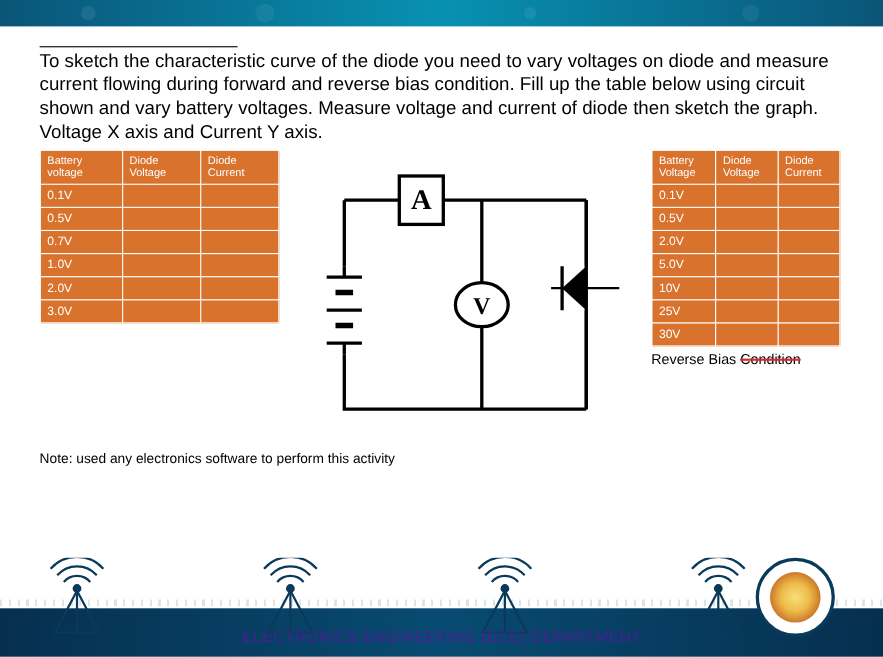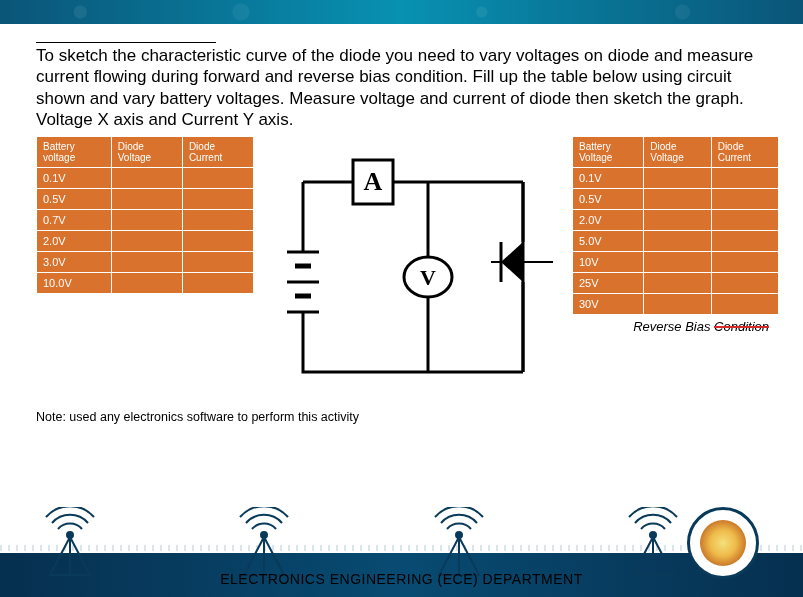--- a/index.html
+++ b/index.html
@@ -24,39 +24,39 @@
   position: absolute;
   inset: 0;
   background-image:
     radial-gradient(circle at 10% 50%, rgba(255,255,255,0.08) 6px, transparent 7px),
     radial-gradient(circle at 30% 50%, rgba(255,255,255,0.06) 8px, transparent 9px),
     radial-gradient(circle at 60% 50%, rgba(255,255,255,0.07) 5px, transparent 6px),
     radial-gradient(circle at 85% 50%, rgba(255,255,255,0.06) 7px, transparent 8px);
 }
 
 .content {
-  padding: 18px 24px 0 36px;
+  padding: 18px 39px 0 36px;
   position: relative;
 }
 
 .instruction-line {
   width: 180px;
   border-bottom: 1px solid #000;
   margin-bottom: 2px;
 }
 
 .instructions {
   font-size: 17px;
   line-height: 1.25;
   color: #000;
 }
 
 .layout {
   display: flex;
-  gap: 14px;
+  gap: 24px;
   margin-top: 6px;
   align-items: flex-start;
 }
 
 table.data {
   border-collapse: collapse;
   font-size: 11px;
   color: #fff;
 }
 table.data th, table.data td {
@@ -82,21 +82,21 @@
   width: 280px;
   height: 260px;
   margin-top: 6px;
 }
 
 .caption {
   font-size: 13px;
   margin-top: 4px;
 }
 .left-caption { margin-left: 30px; }
-.right-caption { text-align: right; padding-right: 10px; font-style: italic; }
+.right-caption { text-align: left; padding-right: 10px; }
 .right-caption .strike {
   text-decoration: line-through;
   text-decoration-color: #d62b2b;
   text-decoration-thickness: 2px;
 }
 
 .note {
   font-size: 12.5px;
   margin-top: 8px;
 }
@@ -141,21 +141,21 @@
   width: 46px;
   height: 46px;
   border-radius: 50%;
   background: radial-gradient(circle, #f5e07a 0%, #eeba4a 40%, #cc7a2a 70%, #8a4a1a 100%);
 }
 .footer-text {
   position: absolute;
   bottom: 10px;
   width: 100%;
   text-align: center;
-  color: #000000;
+  color: #4c1d95;
   font-size: 14px;
   letter-spacing: 0.5px;
   font-family: 'Arial Narrow', Arial, sans-serif;
 }
 
 .signal-dots {
   position: absolute;
   bottom: 46px;
   left: 0;
   width: 100%;
@@ -193,31 +193,31 @@
               <td class="val">0.5V</td>
               <td>&nbsp;</td>
               <td>&nbsp;</td>
             </tr>
           <tr>
               <td class="val">0.7V</td>
               <td>&nbsp;</td>
               <td>&nbsp;</td>
             </tr>
           <tr>
+              <td class="val">1.0V</td>
+              <td>&nbsp;</td>
+              <td>&nbsp;</td>
+            </tr>
+          <tr>
               <td class="val">2.0V</td>
               <td>&nbsp;</td>
               <td>&nbsp;</td>
             </tr>
           <tr>
               <td class="val">3.0V</td>
-              <td>&nbsp;</td>
-              <td>&nbsp;</td>
-            </tr>
-          <tr>
-              <td class="val">10.0V</td>
               <td>&nbsp;</td>
               <td>&nbsp;</td>
             </tr>
         </tbody>
       </table>
     </div>
 
     <div class="center-col">
       <svg class="circuit" viewBox="0 0 280 260">
 

